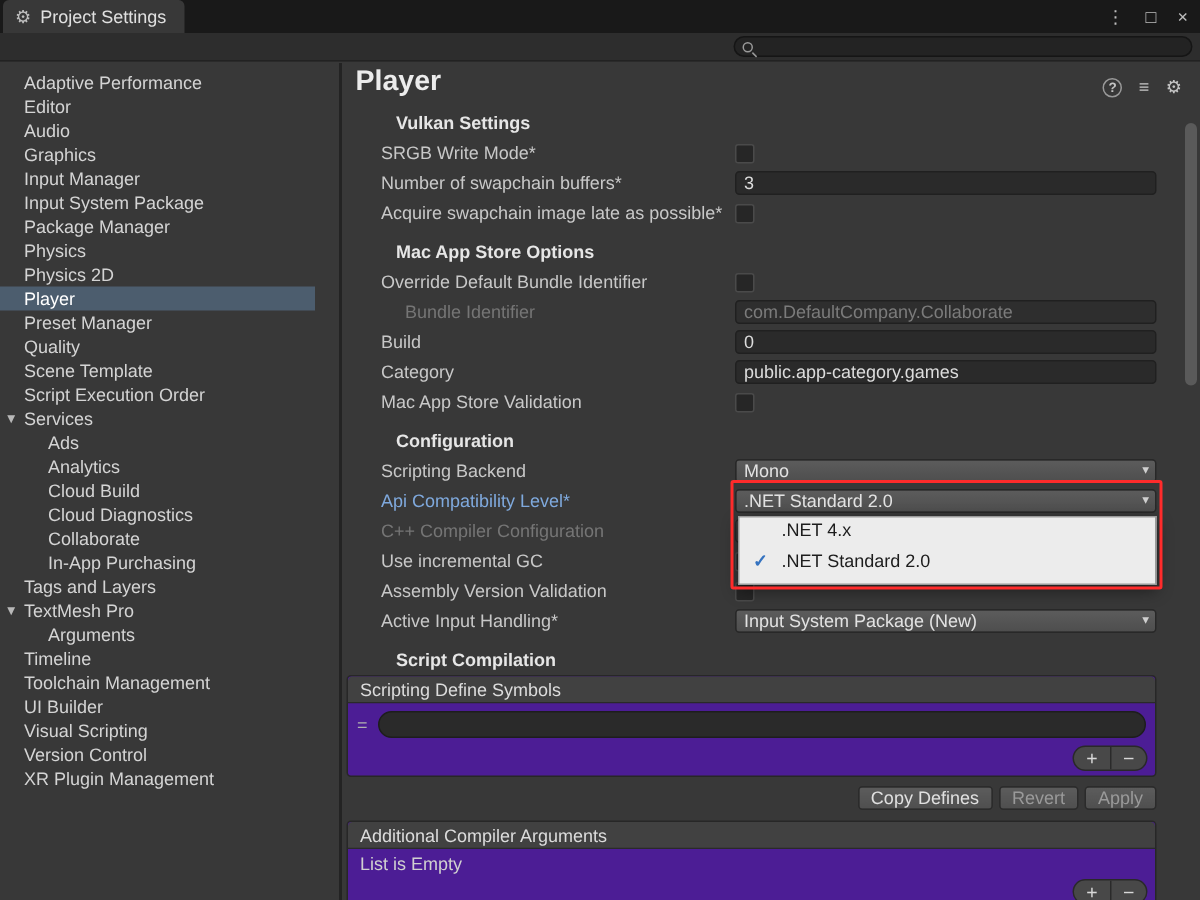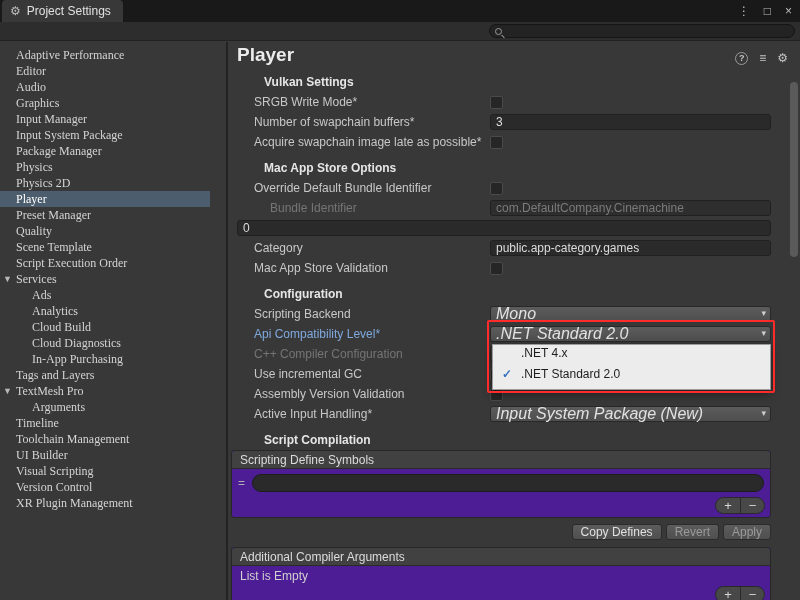--- a/index.html
+++ b/index.html
@@ -16,21 +16,21 @@
   .winctrl { position:absolute; right:8px; top:0; height:22px; display:flex; align-items:center; gap:14px; color:#bdbdbd; font-size:12px; }
   .winctrl span { cursor:default; }
   
   #toolbar { height:19px; background:#2d2d2d; border-bottom:1px solid #222222; position:relative; }
   .searchfield { position:absolute; left:489px; right:5px; top:2px; height:14px; background:#232323; border:1px solid #151515; border-radius:8px; display:flex; align-items:center; padding-left:5px; }
   .mag { width:7px; height:7px; border:1px solid #9a9a9a; border-radius:50%; position:relative; }
   .mag::after { content:""; position:absolute; width:4px; height:1px; background:#9a9a9a; transform:rotate(45deg); left:5px; top:7px; }
   
   #content { position:absolute; top:42px; left:0; right:0; bottom:0; display:flex; }
   #sidebar { width:228px; border-right:2px solid #232323; padding-top:5px; overflow:hidden; flex:0 0 228px; }
-  .sb-item { height:16px; line-height:16px; padding-left:16px; margin-right:16px; position:relative; white-space:nowrap; color:#d4d4d4;font-family:Liberation Serif, serif; }
+  .sb-item { height:16px; line-height:16px; padding-left:16px; margin-right:16px; position:relative; white-space:nowrap; color:#d4d4d4; }
   .sb-item.indent { padding-left:32px; }
   .sb-item.selected { background:var(--selection,#4c5d6e); color:#ffffff; }
   .foldout { position:absolute; left:3px; top:0; font-size:9px; color:#b8b8b8; line-height:16px; }
   #main { flex:1; position:relative; overflow:hidden; }
   .panel-header { height:28px; position:relative; }
   .panel-title { position:absolute; left:9px; top:2px; font-size:19px; font-weight:bold; color:#ececec; }
   .panel-icons { position:absolute; right:12px; top:9px; display:flex; gap:11px; align-items:center; color:#c4c4c4; font-size:12px; }
   .help-circ { width:13px; height:13px; border:1px solid #9a9a9a; border-radius:50%; font-size:9px; font-weight:bold; display:flex; align-items:center; justify-content:center; }
   
   .row { height:20px; display:flex; align-items:center; padding-left:9px; padding-right:29px; }
@@ -40,21 +40,21 @@
   .label { flex:0 0 253px; padding-left:17px; color:#c8c8c8; white-space:nowrap; overflow:hidden; }
   .label.ind { padding-left:33px; }
   .label.disabled { color:#757575; }
   .label.blue { color:var(--override-blue,#7fa9dd); }
   .control { flex:1; display:flex; align-items:center; height:16px; }
   .checkbox { width:13px; height:13px; background:#262626; border:1px solid #4a4a4a; border-radius:2px; font-size:10px; color:#6fa3dc; display:flex; align-items:center; justify-content:center; line-height:11px; }
   .textfield { flex:1; height:16px; line-height:14px; background:#2a2a2a; border:1px solid #202020; border-radius:3px; padding:0 5px; color:#dcdcdc; white-space:nowrap; overflow:hidden; }
   .textfield.disabled { color:#7b7b7b; background:#2e2e2e; }
   .dropdown { flex:1; height:16px; background:linear-gradient(#5c5c5c,#4e4e4e); border:1px solid #282828; border-radius:3px; display:flex; align-items:center; padding:0 16px 0 5px; position:relative; color:#e2e2e2; }
   .dropdown.disabled { background:#404040; color:#7b7b7b; }
-  .dd-value { white-space:nowrap; overflow:hidden; font-size:16px;font-style:italic; }
+  .dd-value { white-space:nowrap; overflow:hidden; font-size:12px; }
   .dd-arrow { position:absolute; right:4px; top:1px; font-size:9px; color:#cfcfcf; }
   
   .group-box { margin:0 29px 0 3px; background:#4c1d95; border:1px solid #272727; border-radius:3px; }
   .box-header { height:18px; line-height:18px; padding-left:8px; background:#414141; border-bottom:1px solid #2a2a2a; color:#dcdcdc; border-radius:3px 3px 0 0; }
   .box-row { display:flex; align-items:center; padding:5px 6px; }
   .drag-handle { width:14px; color:#b0b0b0; font-size:12px; }
   .define-input { flex:1; height:18px; background:#2a2a2a; border:1px solid #1d1d1d; border-radius:9px; }
   .box-footer { height:20px; position:relative; }
   .pm-pill { position:absolute; right:5px; bottom:3px; display:flex; background:#484848; border:1px solid #292929; border-radius:9px; overflow:hidden; }
   .pm-btn { width:24px; height:15px; display:flex; align-items:center; justify-content:center; color:#d8d8d8; font-size:13px; line-height:14px; }
@@ -108,20 +108,21 @@
       <div class="sb-item selected"><span>Player</span></div>
       <div class="sb-item"><span>Preset Manager</span></div>
       <div class="sb-item"><span>Quality</span></div>
       <div class="sb-item"><span>Scene Template</span></div>
       <div class="sb-item"><span>Script Execution Order</span></div>
       <div class="sb-item"><span class="foldout">▼</span><span>Services</span></div>
       <div class="sb-item indent"><span>Ads</span></div>
       <div class="sb-item indent"><span>Analytics</span></div>
       <div class="sb-item indent"><span>Cloud Build</span></div>
       <div class="sb-item indent"><span>Cloud Diagnostics</span></div>
+      <div class="sb-item indent"><span>Collaborate</span></div>
       <div class="sb-item indent"><span>In-App Purchasing</span></div>
       <div class="sb-item"><span>Tags and Layers</span></div>
       <div class="sb-item"><span class="foldout">▼</span><span>TextMesh Pro</span></div>
       <div class="sb-item indent"><span>Arguments</span></div>
       <div class="sb-item"><span>Timeline</span></div>
       <div class="sb-item"><span>Toolchain Management</span></div>
       <div class="sb-item"><span>UI Builder</span></div>
       <div class="sb-item"><span>Visual Scripting</span></div>
       <div class="sb-item"><span>Version Control</span></div>
       <div class="sb-item"><span>XR Plugin Management</span></div>
@@ -163,24 +164,25 @@
         </div>
         <div class="row">
           <span class="label">Override Default Bundle Identifier</span>
           <div class="control">
             <span class="checkbox"></span>
           </div>
         </div>
         <div class="row">
           <span class="label disabled ind">Bundle Identifier</span>
           <div class="control">
-            <div class="textfield disabled">com.DefaultCompany.Cinemachine</div>
-          </div>
-        </div>
-        <div class="row">
+            <div class="textfield disabled">com.DefaultCompany.Collaborate</div>
+          </div>
+        </div>
+        <div class="row">
+          <span class="label">Build</span>
           <div class="control">
             <div class="textfield">0</div>
           </div>
         </div>
         <div class="row">
           <span class="label">Category</span>
           <div class="control">
             <div class="textfield">public.app-category.games</div>
           </div>
         </div>

